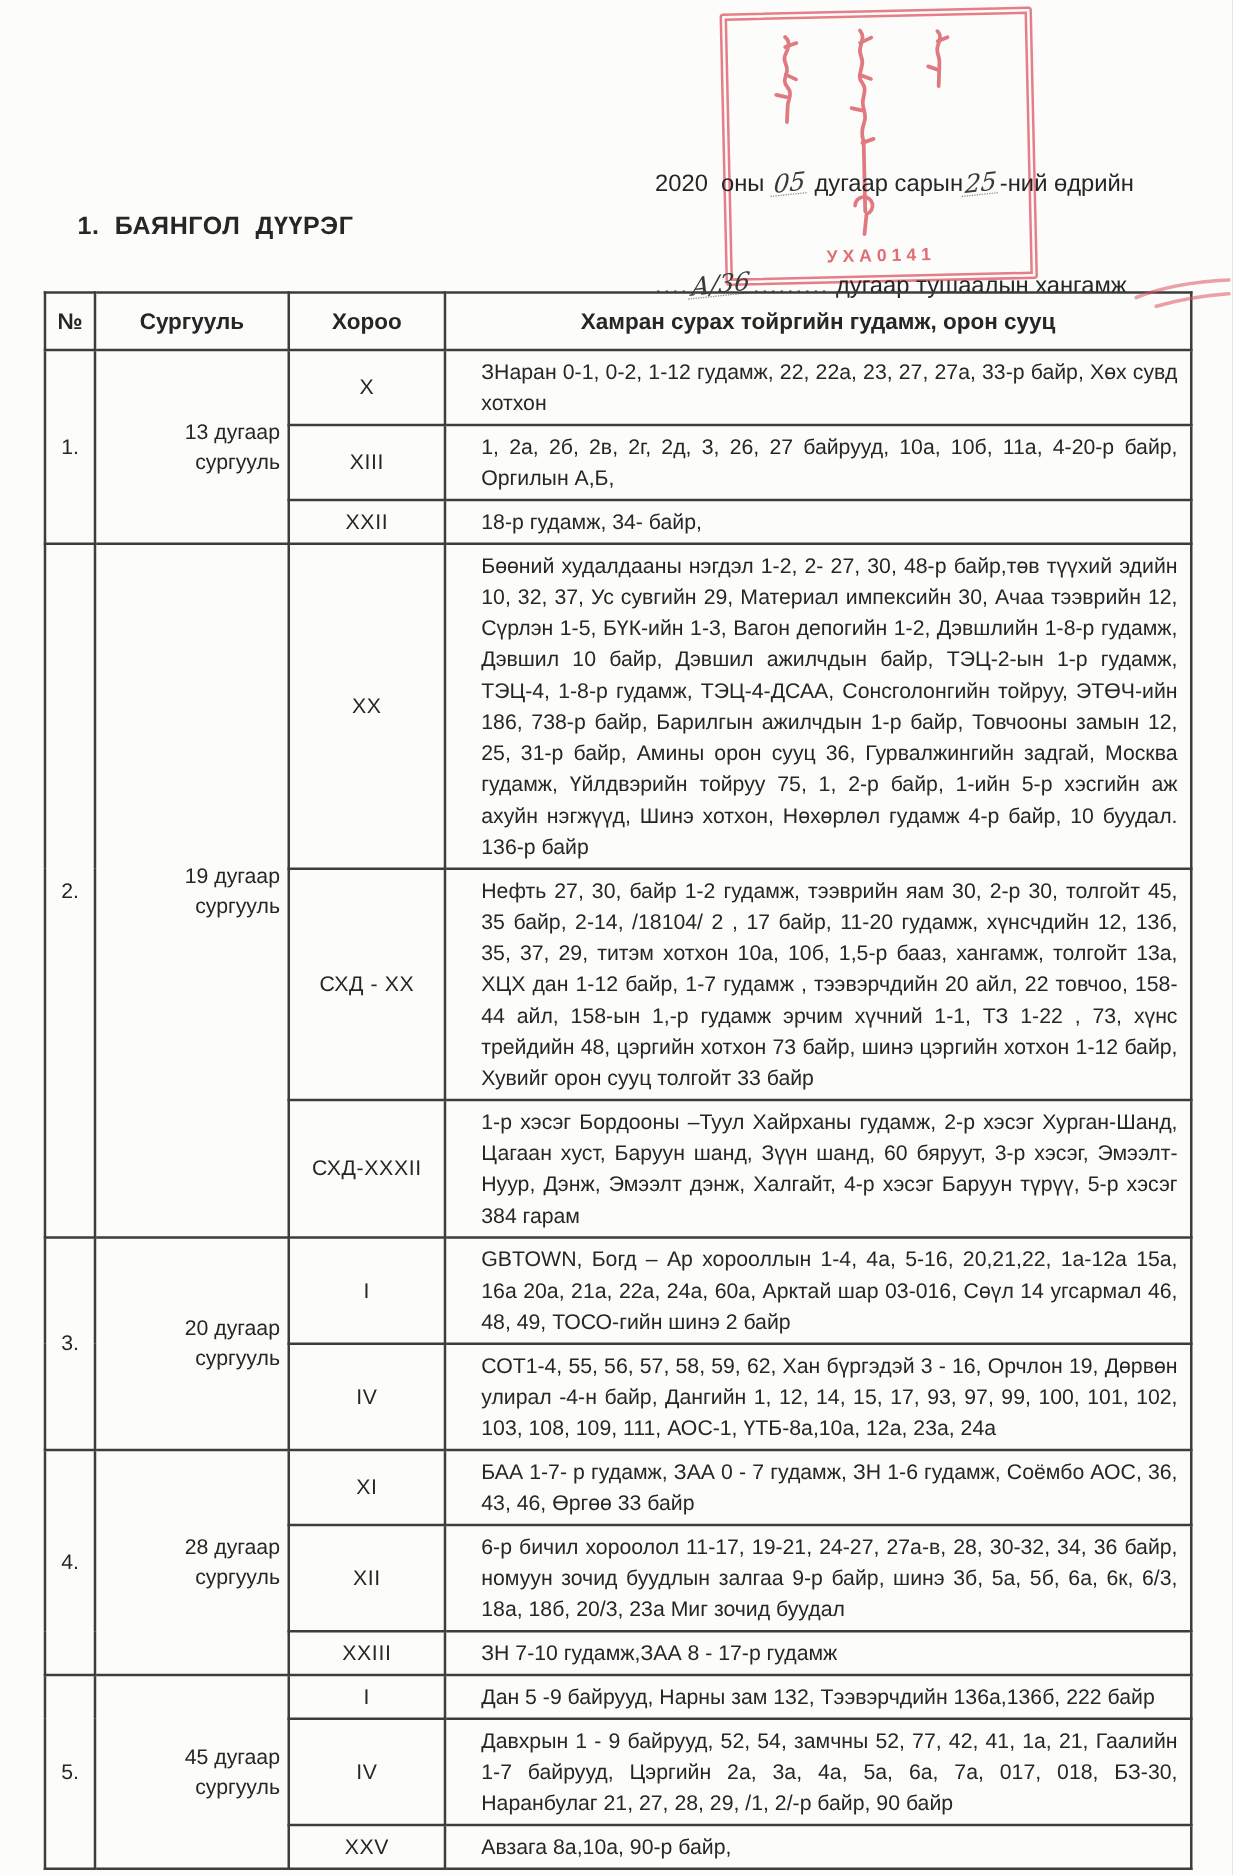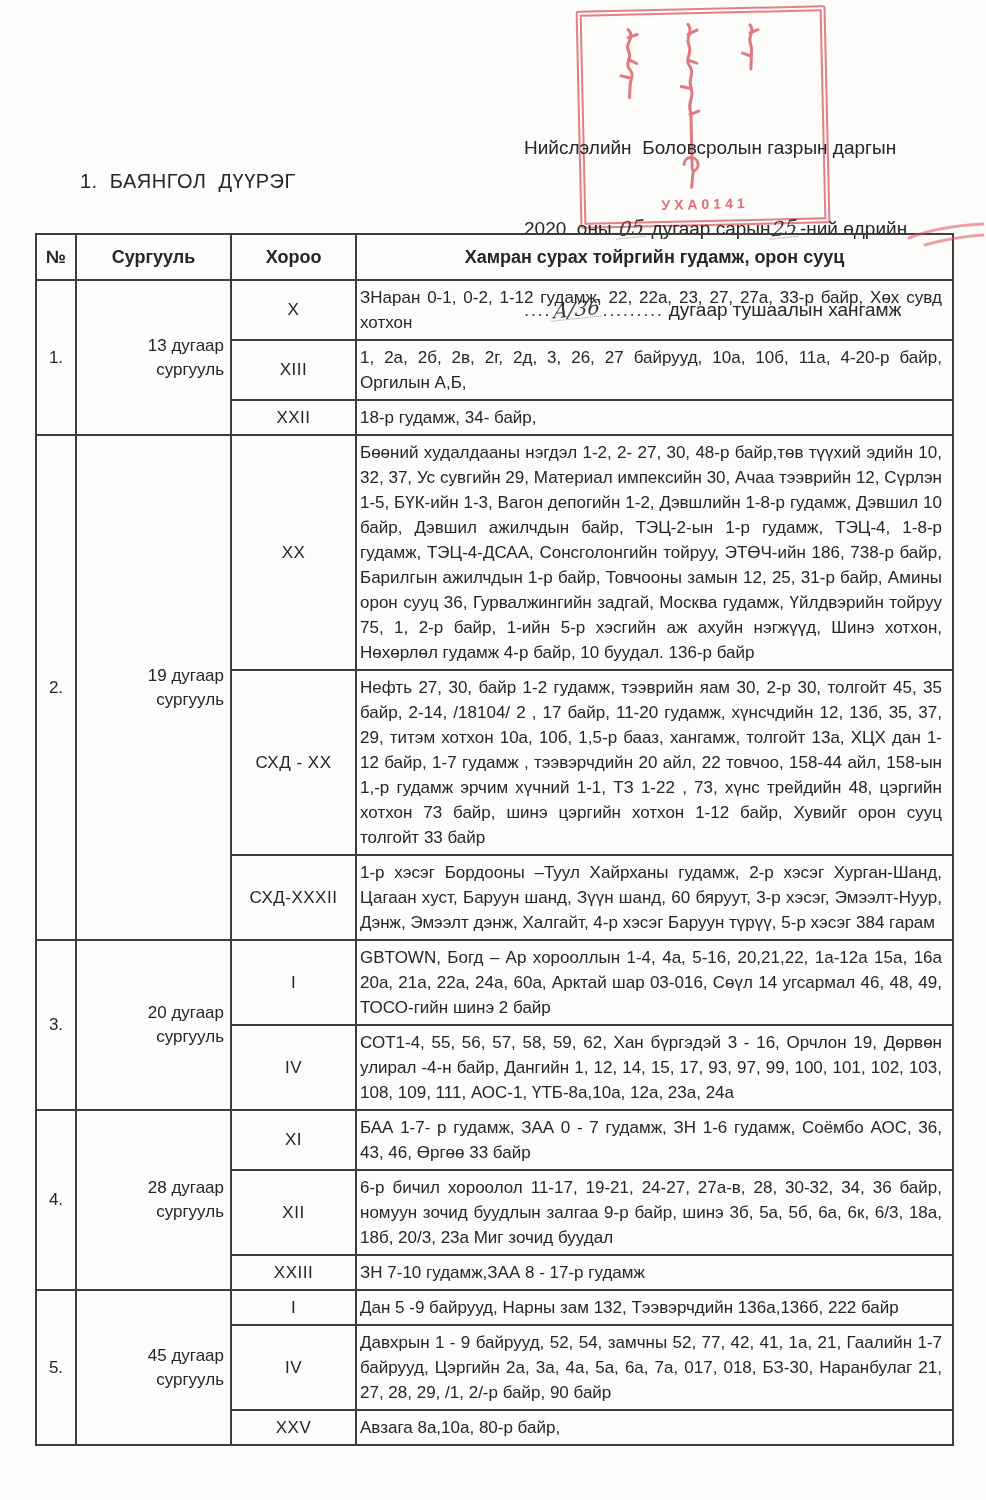--- a/index.html
+++ b/index.html
@@ -44,22 +44,22 @@
     font-style:italic;font-size:20px;line-height:18px;
     color:#3a3a3a;
     transform:rotate(-6deg) skewX(-10deg);
     border-bottom:1.5px dotted #8a8a8a;
     padding:0 2px;
   }
   .dots{color:#4a4a4a;letter-spacing:1.5px;}
 
   
   .title{
-    position:absolute;left:80px;top:170px;margin:0;
-    font-size:20px;font-weight:normal;letter-spacing:.5px;
+    position:absolute;left:62px;top:170px;margin:0;
+    font-size:20px;font-weight:bold;letter-spacing:.5px;
     white-space:pre;
     z-index:2;
   }
 
   
   .tbl-wrap{position:absolute;left:35px;top:233px;width:917px;z-index:2;}
   table{
     border-collapse:collapse;width:917px;table-layout:fixed;
     background:transparent;
   }
@@ -69,21 +69,21 @@
     vertical-align:middle;
   }
   thead th{
     height:40px;font-size:18px;font-weight:bold;text-align:center;
     padding:2px 4px;
   }
   td.col-no{text-align:center;padding:2px;}
   td.col-school{text-align:right;padding:2px 6px;line-height:24px;}
   td.col-khoroo{text-align:center;padding:2px 4px;letter-spacing:.5px;}
   td.col-text{
-    text-align:justify;padding:4px 10px 4px 3px;line-height:25px;
+    text-align:justify;padding:4px 10px 4px 28px;line-height:25px;
   }
 </style>
 </head>
 <body>
 
 <div class="page">
 
   <div class="stamp">
     <svg width="226" height="194" viewBox="0 0 226 194">
       <g fill="none" stroke="#d9545f" stroke-width="3" stroke-linecap="round" opacity="0.78">
@@ -106,21 +106,20 @@
   </div>
 
   <svg class="stamp-smear" width="80" height="30">
     <g fill="none" stroke="rgba(221,84,95,.55)" stroke-width="3" stroke-linecap="round">
       <path d="M4 20 q30 -12 74 -14"></path>
       <path d="M20 27 q28 -8 58 -10"></path>
     </g>
   </svg>
 
   <div class="annotation">
-    <div class="ann-line">Нийслэлийн  Боловсролын газрын даргын</div>
     <div class="ann-line"><span>2020  оны </span><span class="hw">05</span><span> дугаар сарын</span><span class="hw">25</span><span>-ний өдрийн</span></div>
     <div class="ann-line"><span class="dots">....</span><span class="hw">А/36</span><span class="dots">.........</span><span> дугаар тушаалын хангамж</span></div>
   </div>
 
   <h1 class="title">1.  БАЯНГОЛ  ДҮҮРЭГ</h1>
 
   <div class="tbl-wrap">
     <table>
       <colgroup>
         <col style="width:40px">
@@ -194,19 +193,19 @@
             <td class="col-school" rowspan="3">45 дугаар сургууль</td>
             <td class="col-khoroo">I</td>
             <td class="col-text">Дан 5 -9 байрууд, Нарны зам 132, Тээвэрчдийн 136а,136б, 222 байр</td>
           </tr>
           <tr>
             <td class="col-khoroo">IV</td>
             <td class="col-text">Давхрын 1 - 9 байрууд, 52, 54, замчны 52, 77, 42, 41, 1а, 21, Гаалийн 1-7 байрууд, Цэргийн 2а, 3а, 4а, 5а, 6а, 7а, 017, 018, БЗ-30, Наранбулаг 21, 27, 28, 29, /1, 2/-р байр, 90 байр</td>
           </tr>
           <tr>
             <td class="col-khoroo">XXV</td>
-            <td class="col-text">Авзага 8а,10а, 80-р байр,</td>
+            <td class="col-text">Авзага 8а,10а, 90-р байр,</td>
           </tr>
         </tbody>
     </table>
   </div>
 
 </div>
 
 </body></html>

